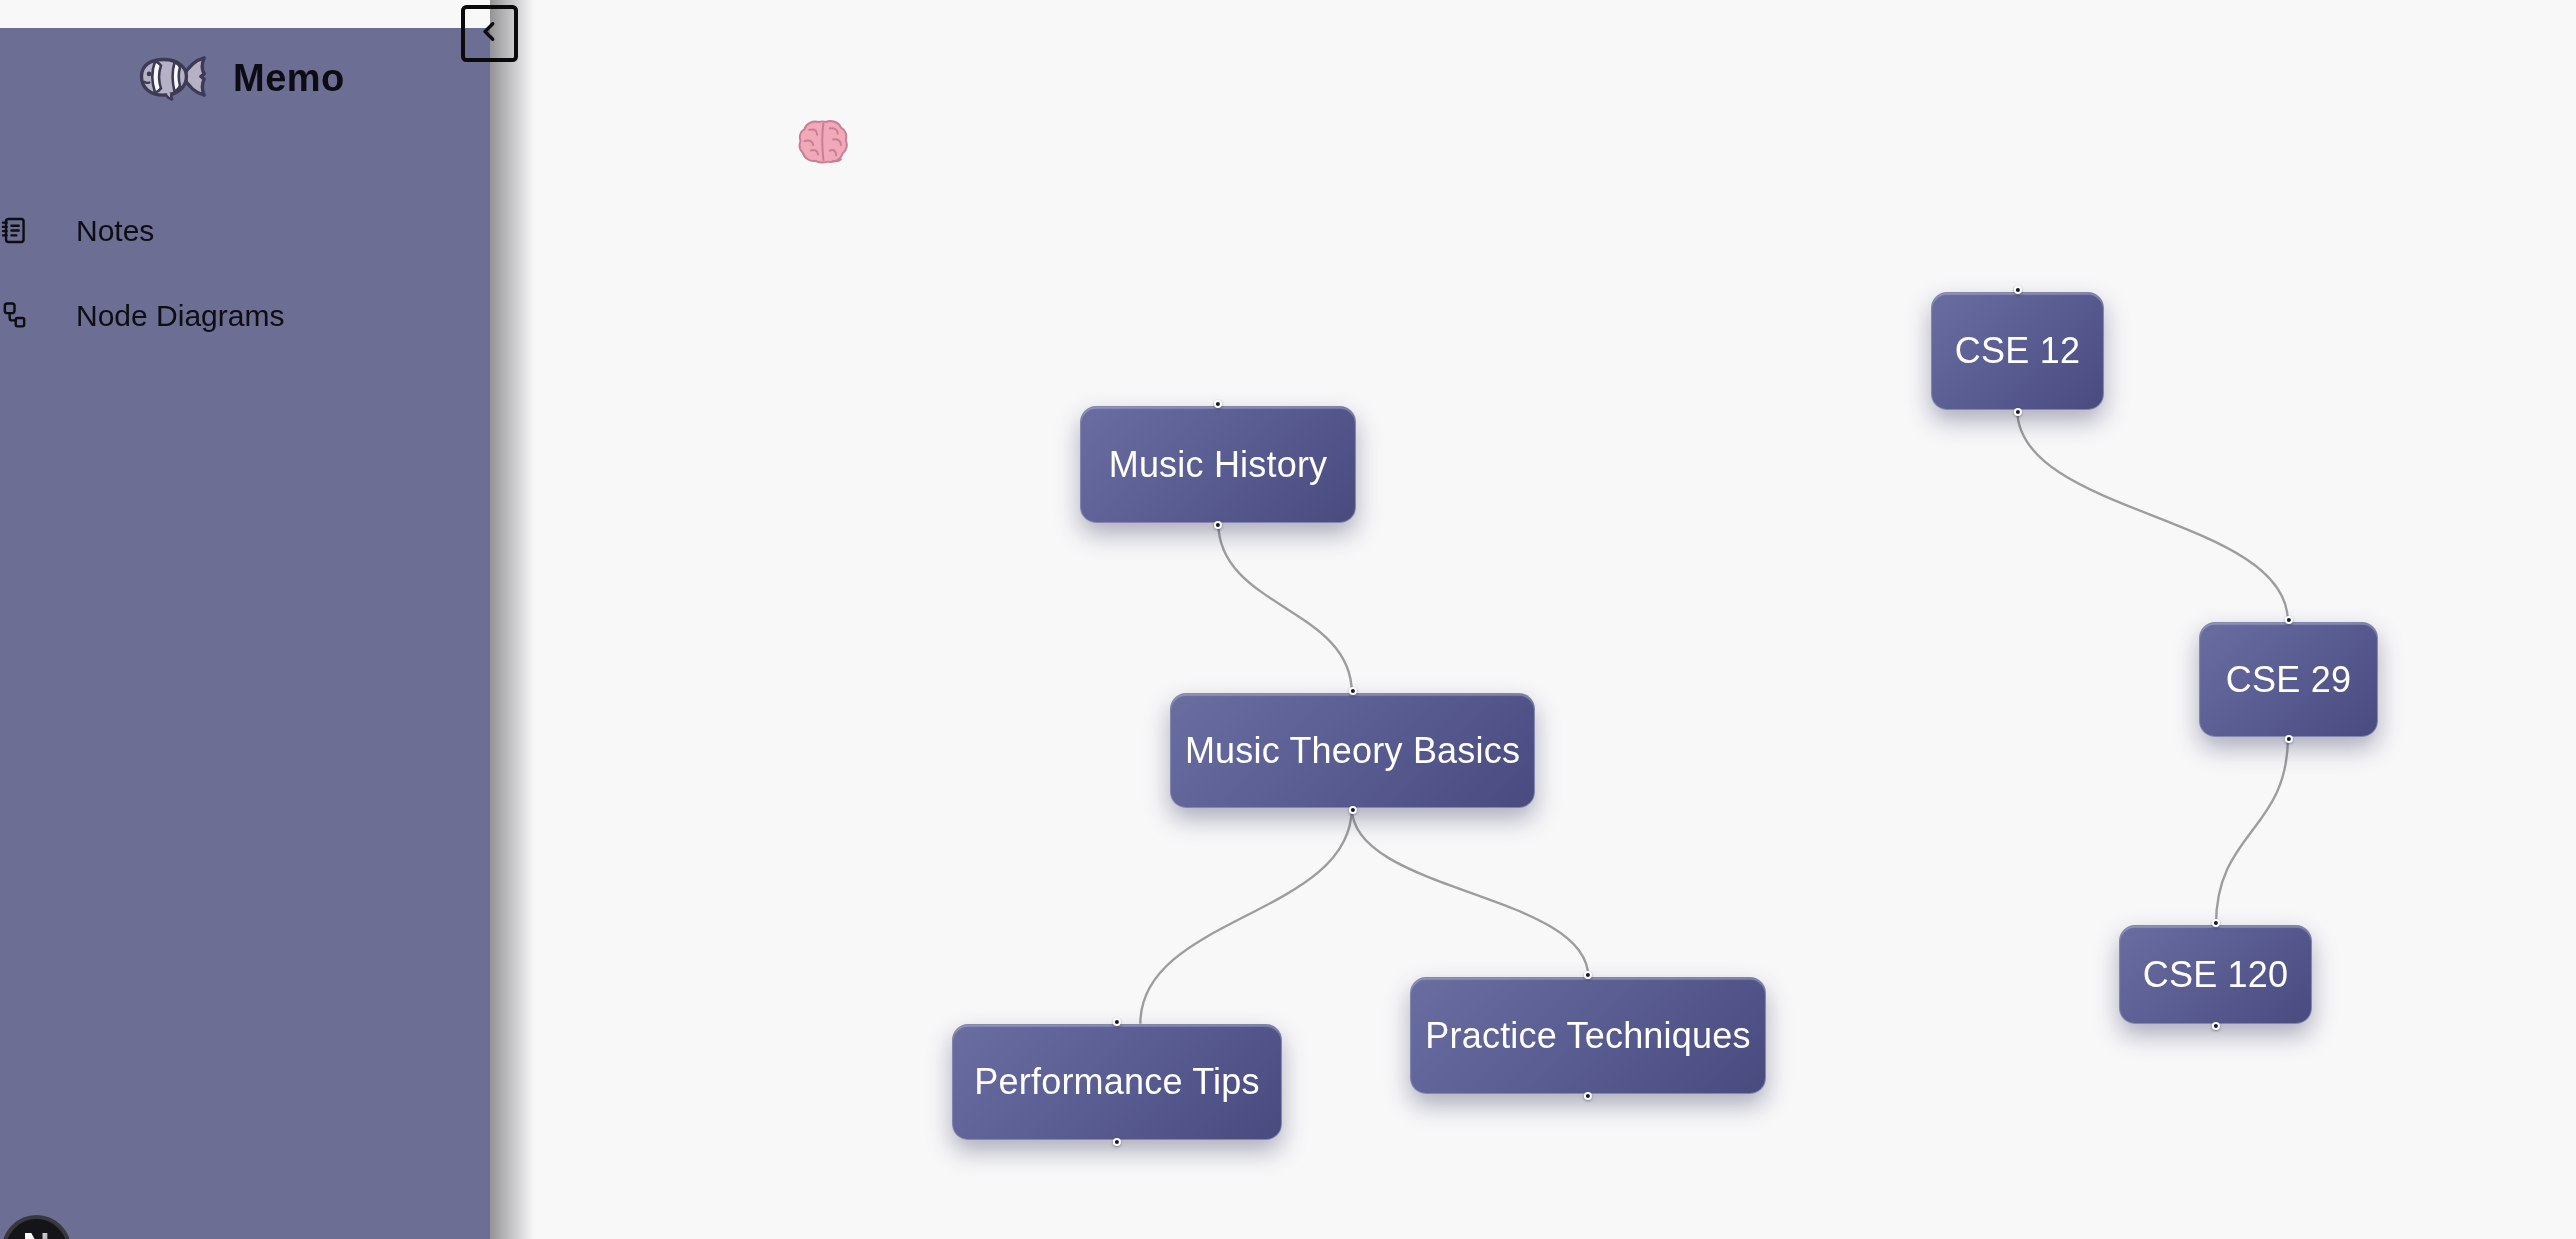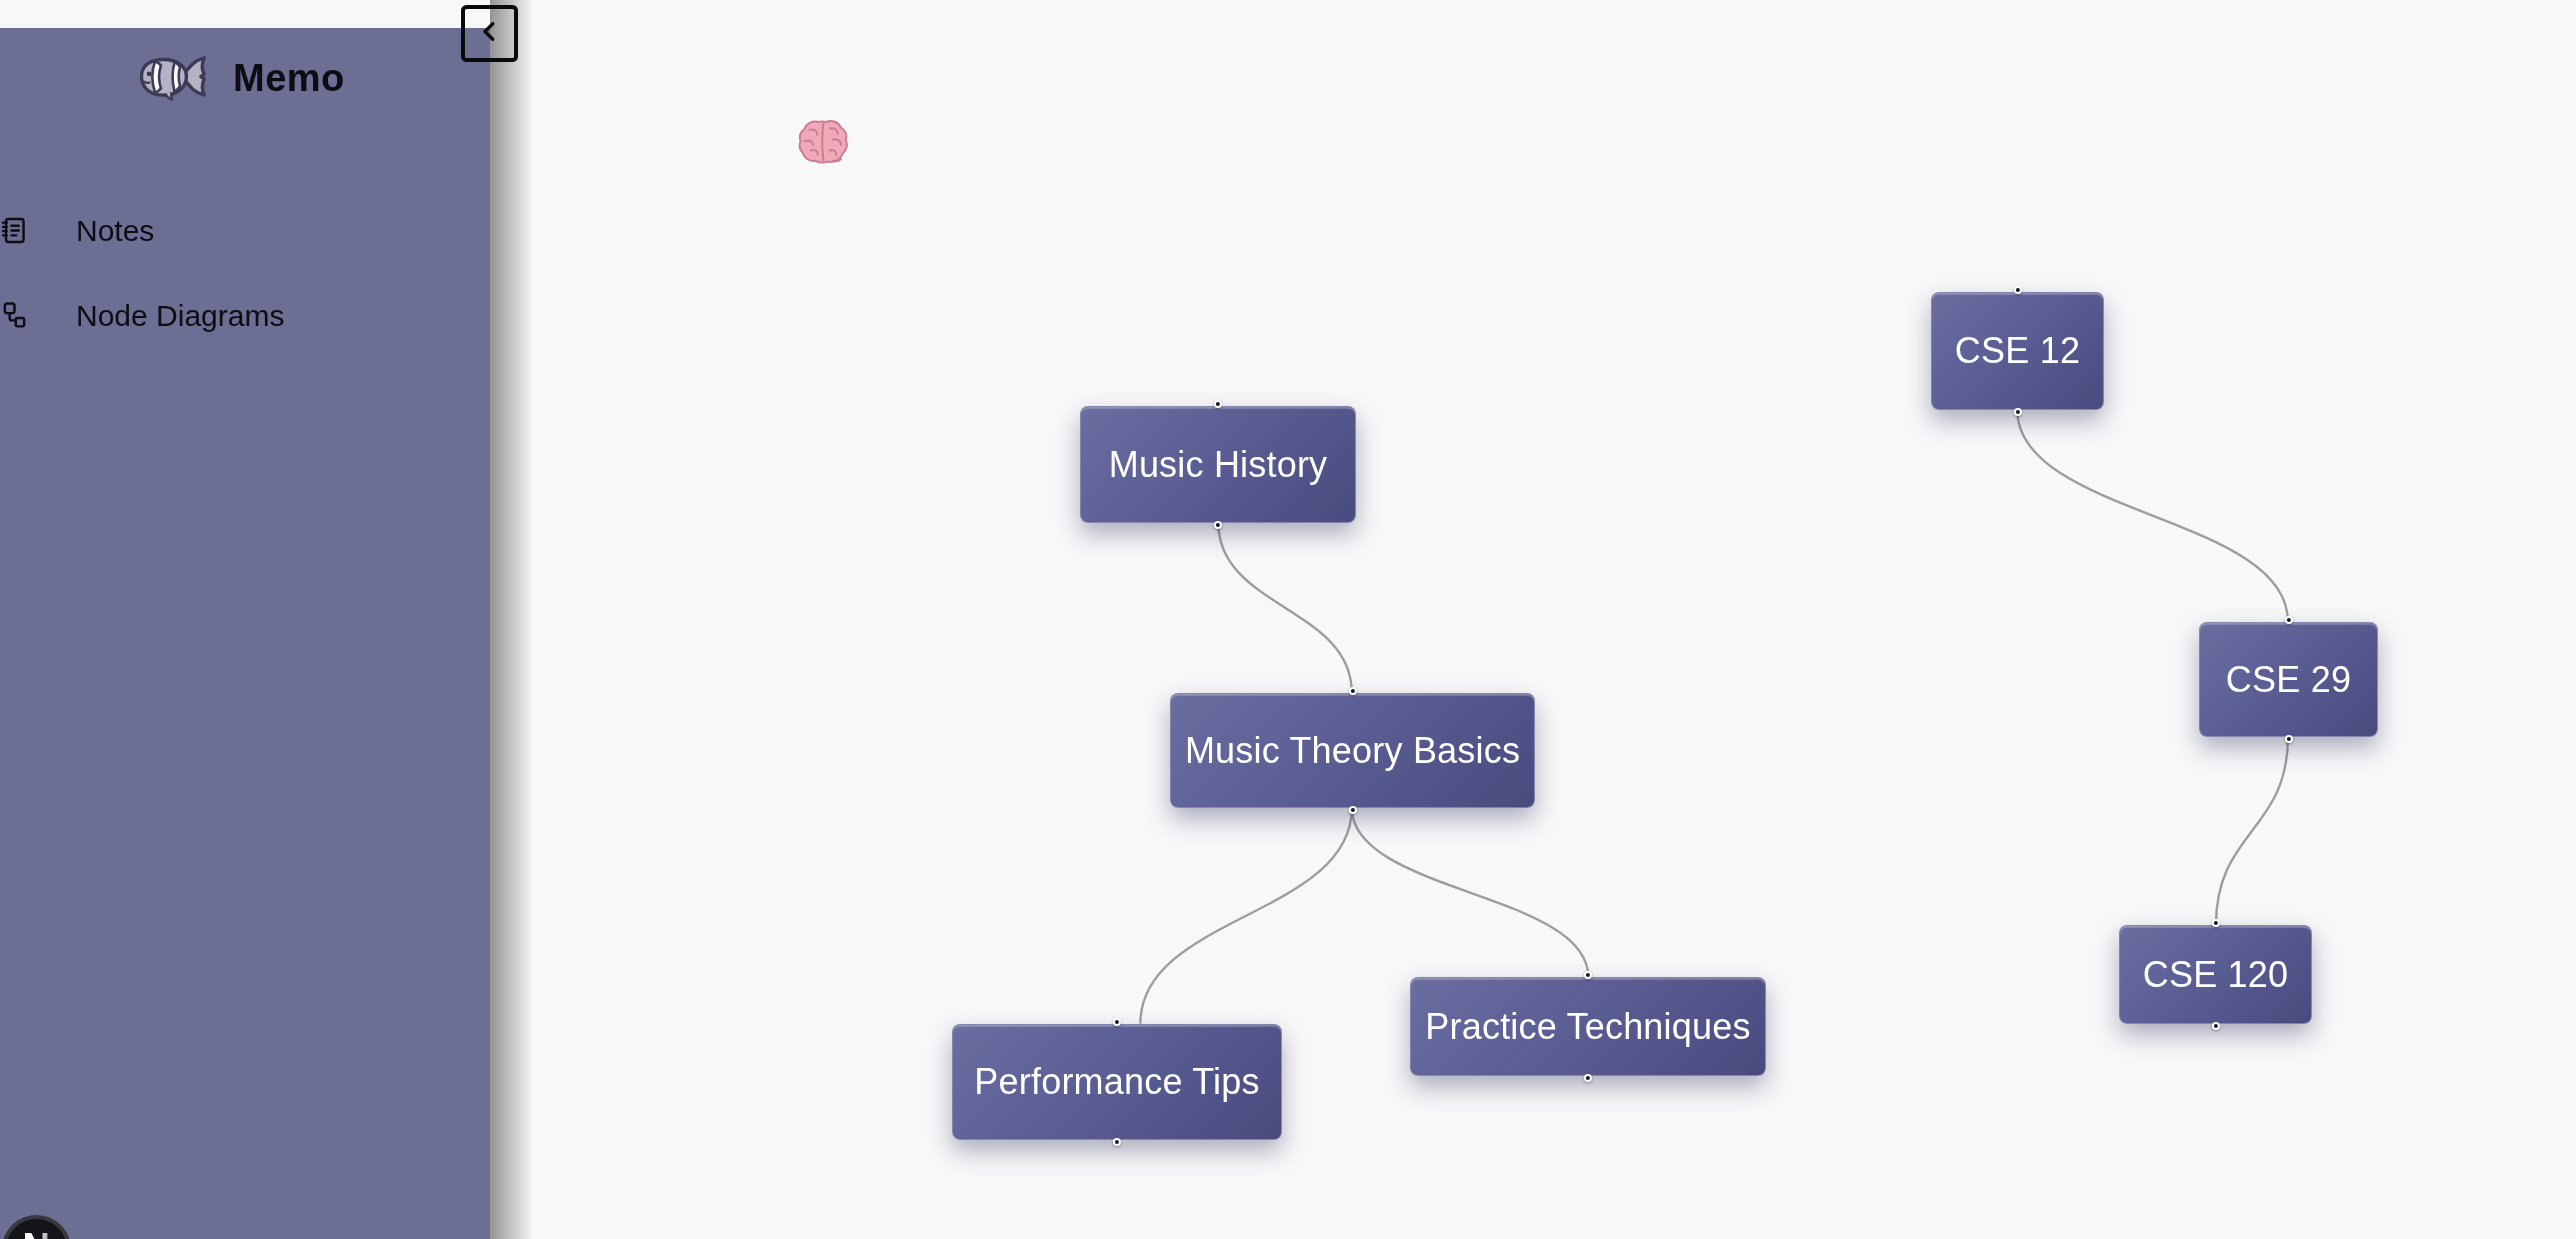--- a/index.html
+++ b/index.html
@@ -71,21 +71,21 @@
     font-size:51px; font-weight:800; color:#4b4e9c; letter-spacing:-0.5px;
     display:flex; align-items:center; gap:14.6px;
   }
   .edges { position:absolute; left:0; top:0; width:2576px; height:1240px; z-index:1; }
   .edges path { stroke:#9d9d9d; stroke-width:2.6; fill:none; }
 
   .node {
     position:absolute; z-index:2;
     background:linear-gradient(135deg,#6a6da0 0%,#5a5d92 48%,#494b7f 100%);
     border:1.8px solid rgba(139,142,178,0.85);
-    border-radius:8px;
+    border-radius:16px;
     box-shadow:0 11px 24px rgba(49,50,92,0.38), inset 0 1.8px 0.9px rgba(255,255,255,0.28);
     display:flex; align-items:center; justify-content:center;
     color:#ffffff; font-size:36px; font-weight:500; letter-spacing:0.2px;
     cursor:grab;
   }
   .handle {
     position:absolute; left:50%; width:8.2px; height:8.2px; border-radius:50%;
     background:#16182d; border:2.7px solid #ffffff;
     box-shadow:0 0.9px 2.7px rgba(0,0,0,0.35);
     transform:translateX(-50%); cursor:crosshair;
@@ -183,21 +183,21 @@
   <span>Music Theory Basics</span>
   <span class="handle bottom"></span>
 </div>
 
 <div class="node" style="left:952px; top:1024px; width:330px; height:116px;">
   <span class="handle top"></span>
   <span>Performance Tips</span>
   <span class="handle bottom"></span>
 </div>
 
-<div class="node" style="left:1410px; top:977px; width:356px; height:99px;">
+<div class="node" style="left:1410px; top:977px; width:356px; height:117px;">
   <span class="handle top"></span>
   <span>Practice Techniques</span>
   <span class="handle bottom"></span>
 </div>
 
 <div class="node" style="left:1931px; top:292px; width:173px; height:118px;">
   <span class="handle top"></span>
   <span>CSE 12</span>
   <span class="handle bottom"></span>
 </div>

